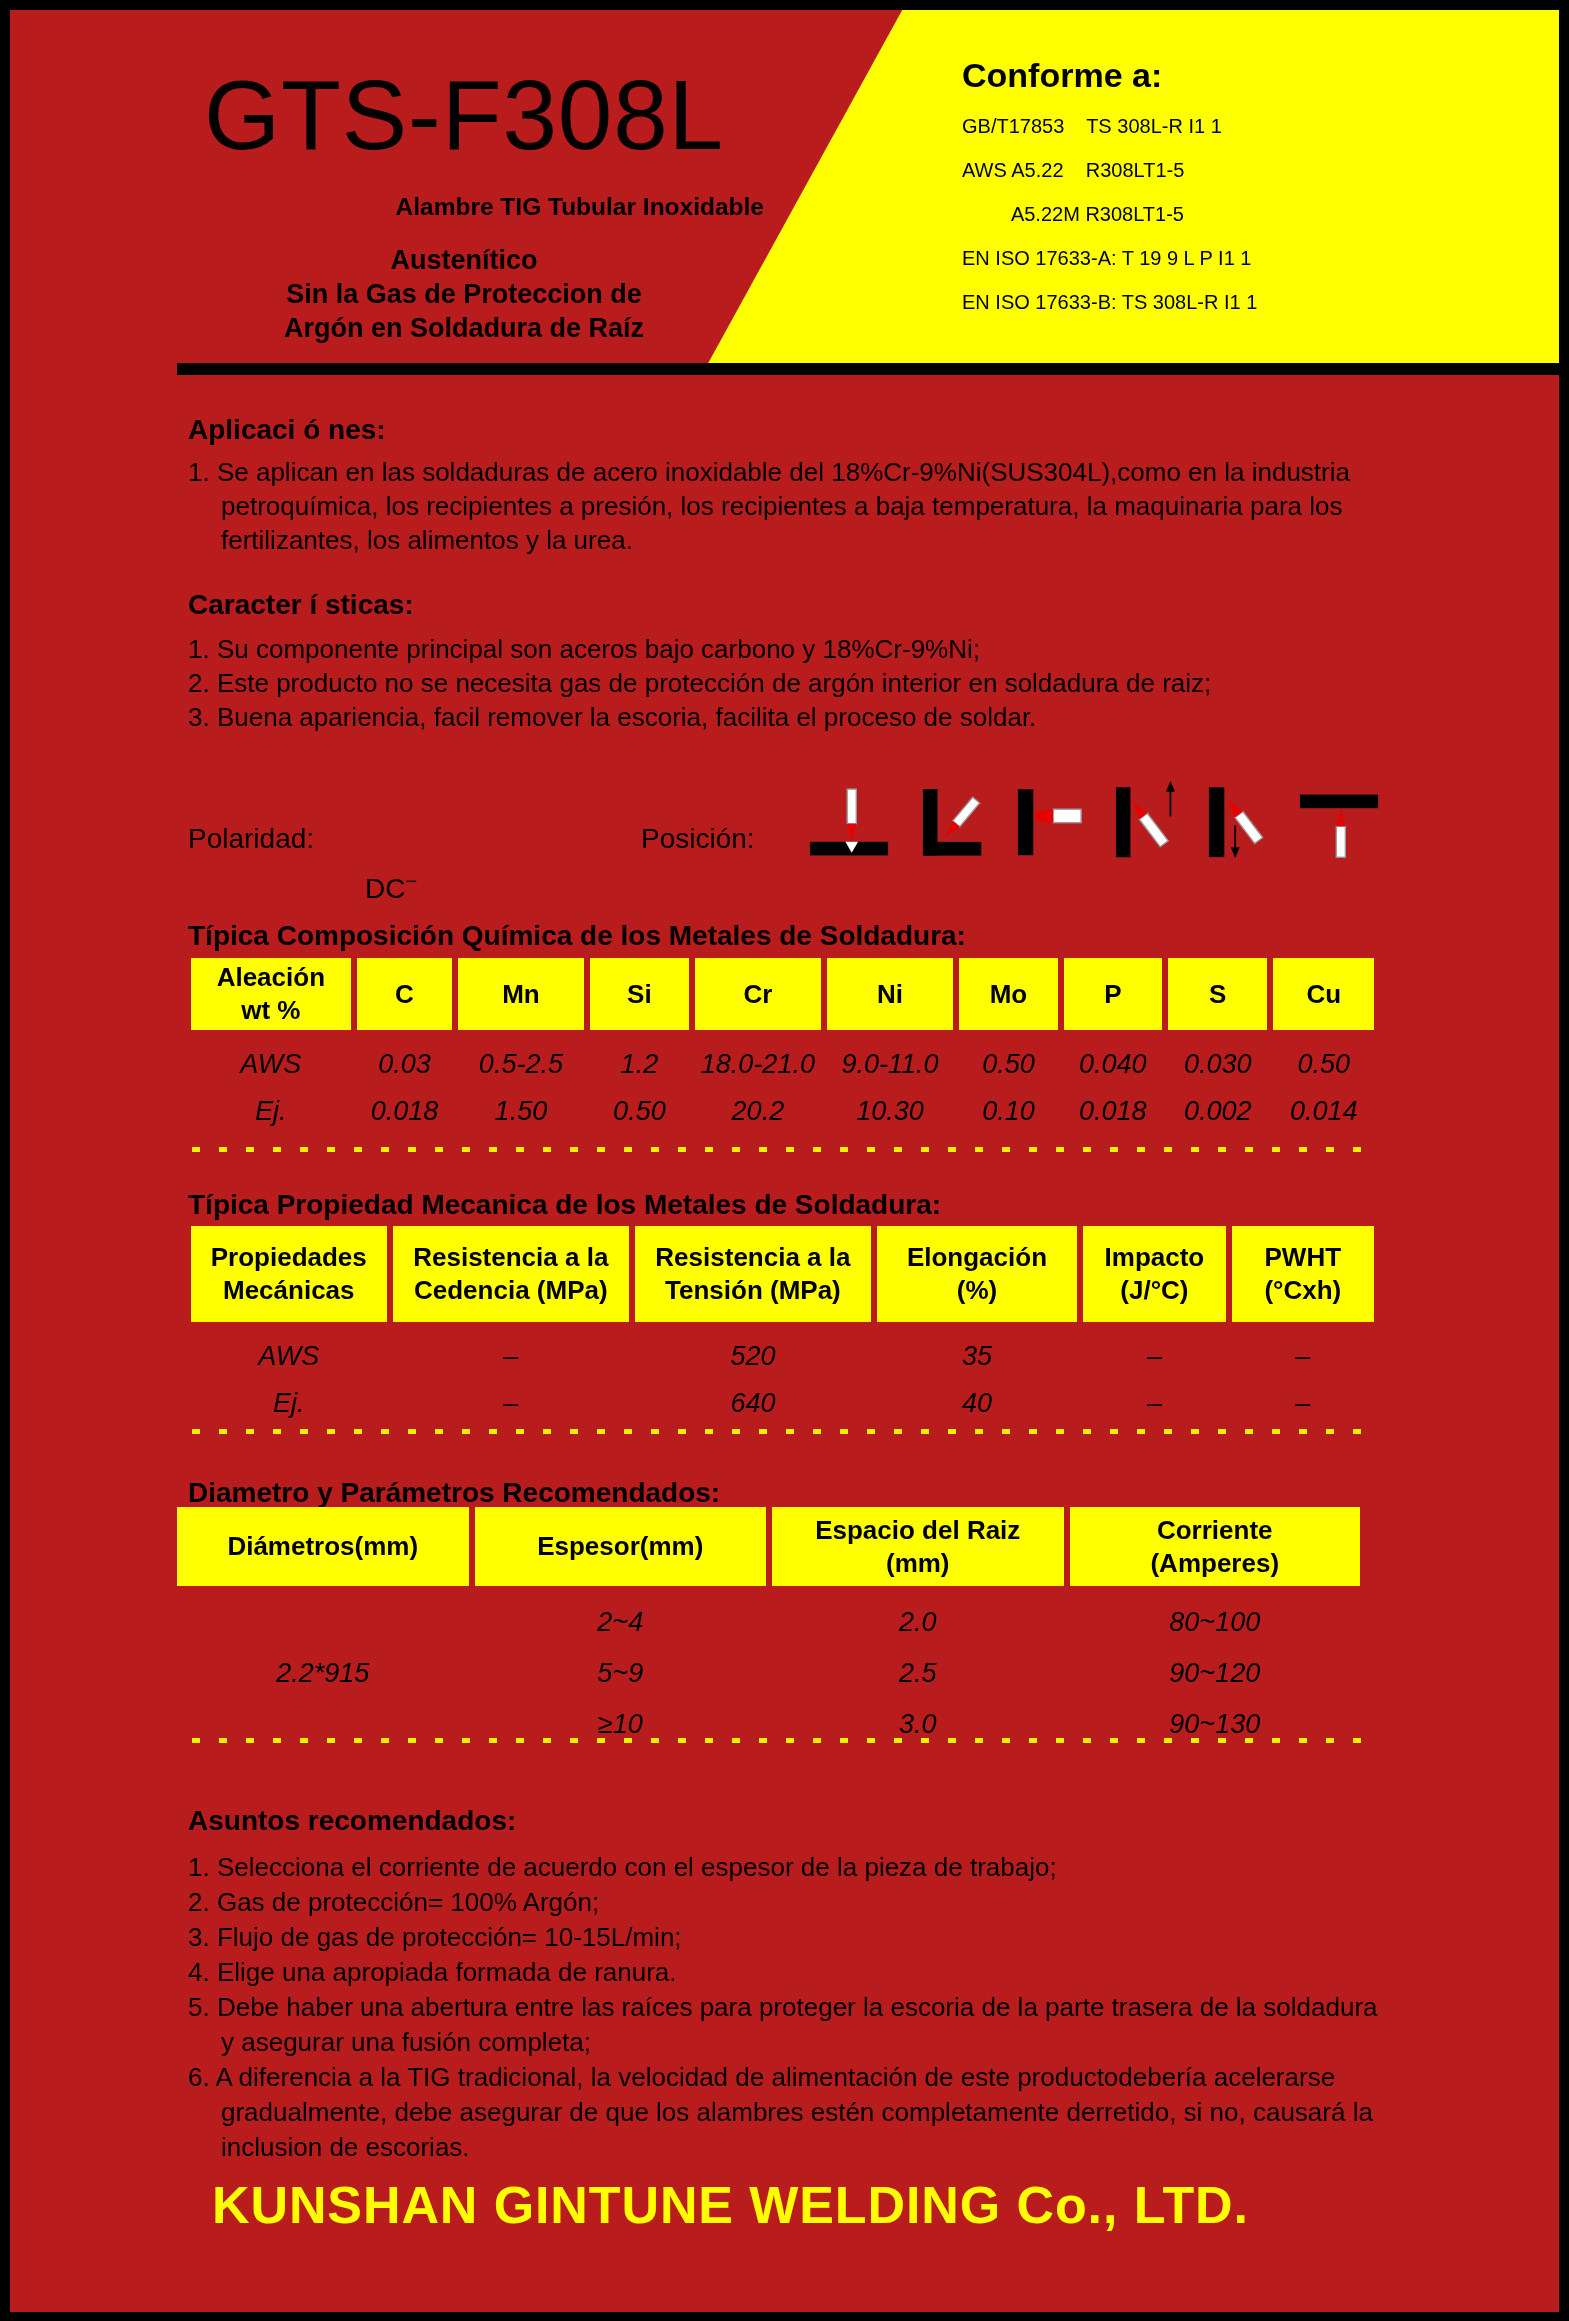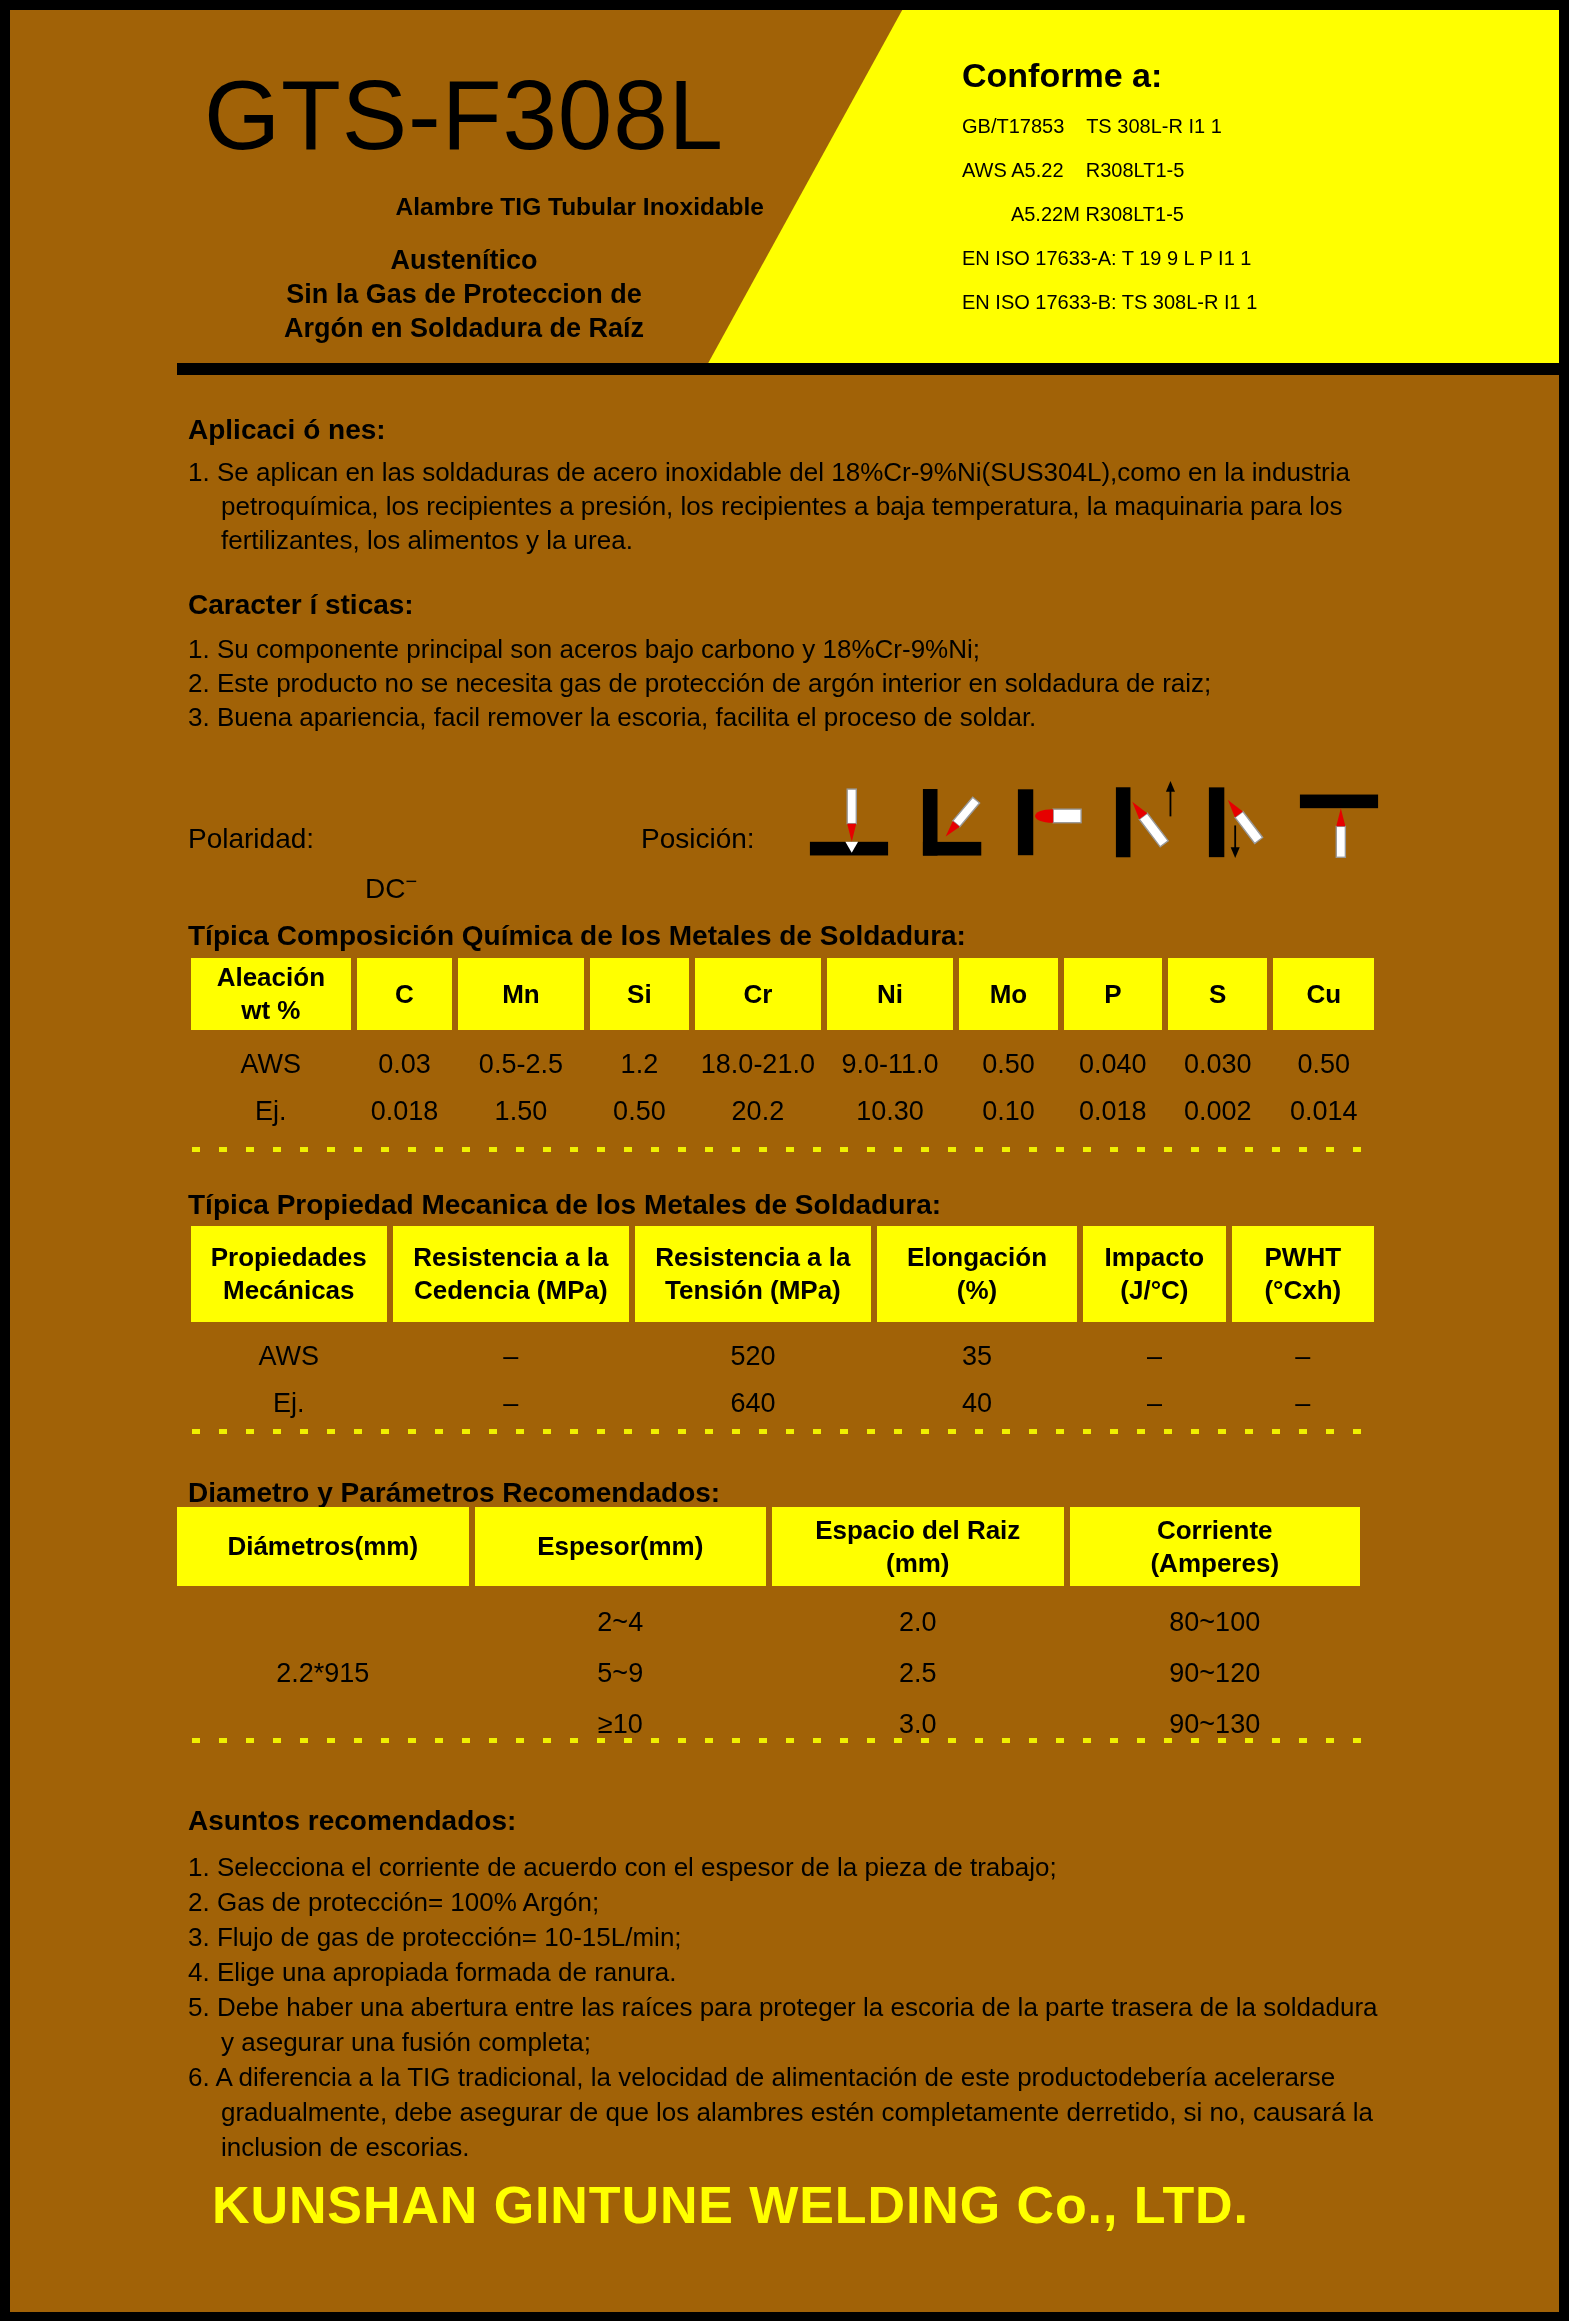--- a/index.html
+++ b/index.html
@@ -1,17 +1,17 @@
 <!DOCTYPE html>
 <html style="font-size:14.5px"><head>
 <meta charset="utf-8">
 <style>
   html,body{margin:0;padding:0;background:#fff;}
   .page{
-    position:relative;width:1569px;height:2322px;background:#a16207;
+    position:relative;width:1569px;height:2322px;background:#b91c1c;
     font-family:"Liberation Sans",sans-serif;color:#000;overflow:hidden;
   }
   .page-border{position:absolute;left:0;top:0;width:1569px;height:2322px;
     border:10px solid #000;box-sizing:border-box;pointer-events:none;z-index:50;}
   
   .yellow-wedge{position:absolute;left:10px;top:10px;width:1549px;height:358px;
     background:#ffff00;clip-path:polygon(57.6% 0,100% 0,100% 100%,44.9% 100%);}
   .product-title{position:absolute;left:164px;top:62px;width:600px;text-align:center;
     font-size:98px;font-weight:normal;letter-spacing:0.9px;line-height:1.1;}
   .product-type{position:absolute;left:164px;top:193px;width:600px;text-align:right;
@@ -28,21 +28,21 @@
   .pitem{padding-left:33px;text-indent:-33px;}
   .pol-label{position:absolute;font-size:28px;}
   .pol-value sup{font-size:20px;vertical-align:super;}
   
   .icons{position:absolute;left:809px;top:778px;display:flex;gap:33px;align-items:flex-start;}
   .icons svg{display:block;}
   
   table.sheet{position:absolute;border-collapse:separate;border-spacing:6.4px 0;table-layout:fixed;}
   table.sheet th{background:#ffff00;font-size:26px;font-weight:bold;text-align:center;
     vertical-align:middle;padding:0;line-height:33px;}
-  table.sheet td{text-align:center;font-size:27px;padding:0;vertical-align:middle;}
+  table.sheet td{text-align:center;font-size:27px;padding:0;vertical-align:middle;font-style:italic;}
   td.small{font-size:23.6px;}
   tr.sp td{height:11px;}
   .comp-table{left:185px;top:958px;width:1195px;}
   .comp-table tr.hdr{height:72px;}
   .comp-table tr.datarow{height:47px;}
   .mech-table{left:185px;top:1226px;width:1195px;}
   .mech-table tr.hdr{height:96px;}
   .mech-table tr.datarow{height:47px;}
   .par-table{left:171px;top:1507px;width:1195px;}
   .par-table tr.hdr{height:79px;}

